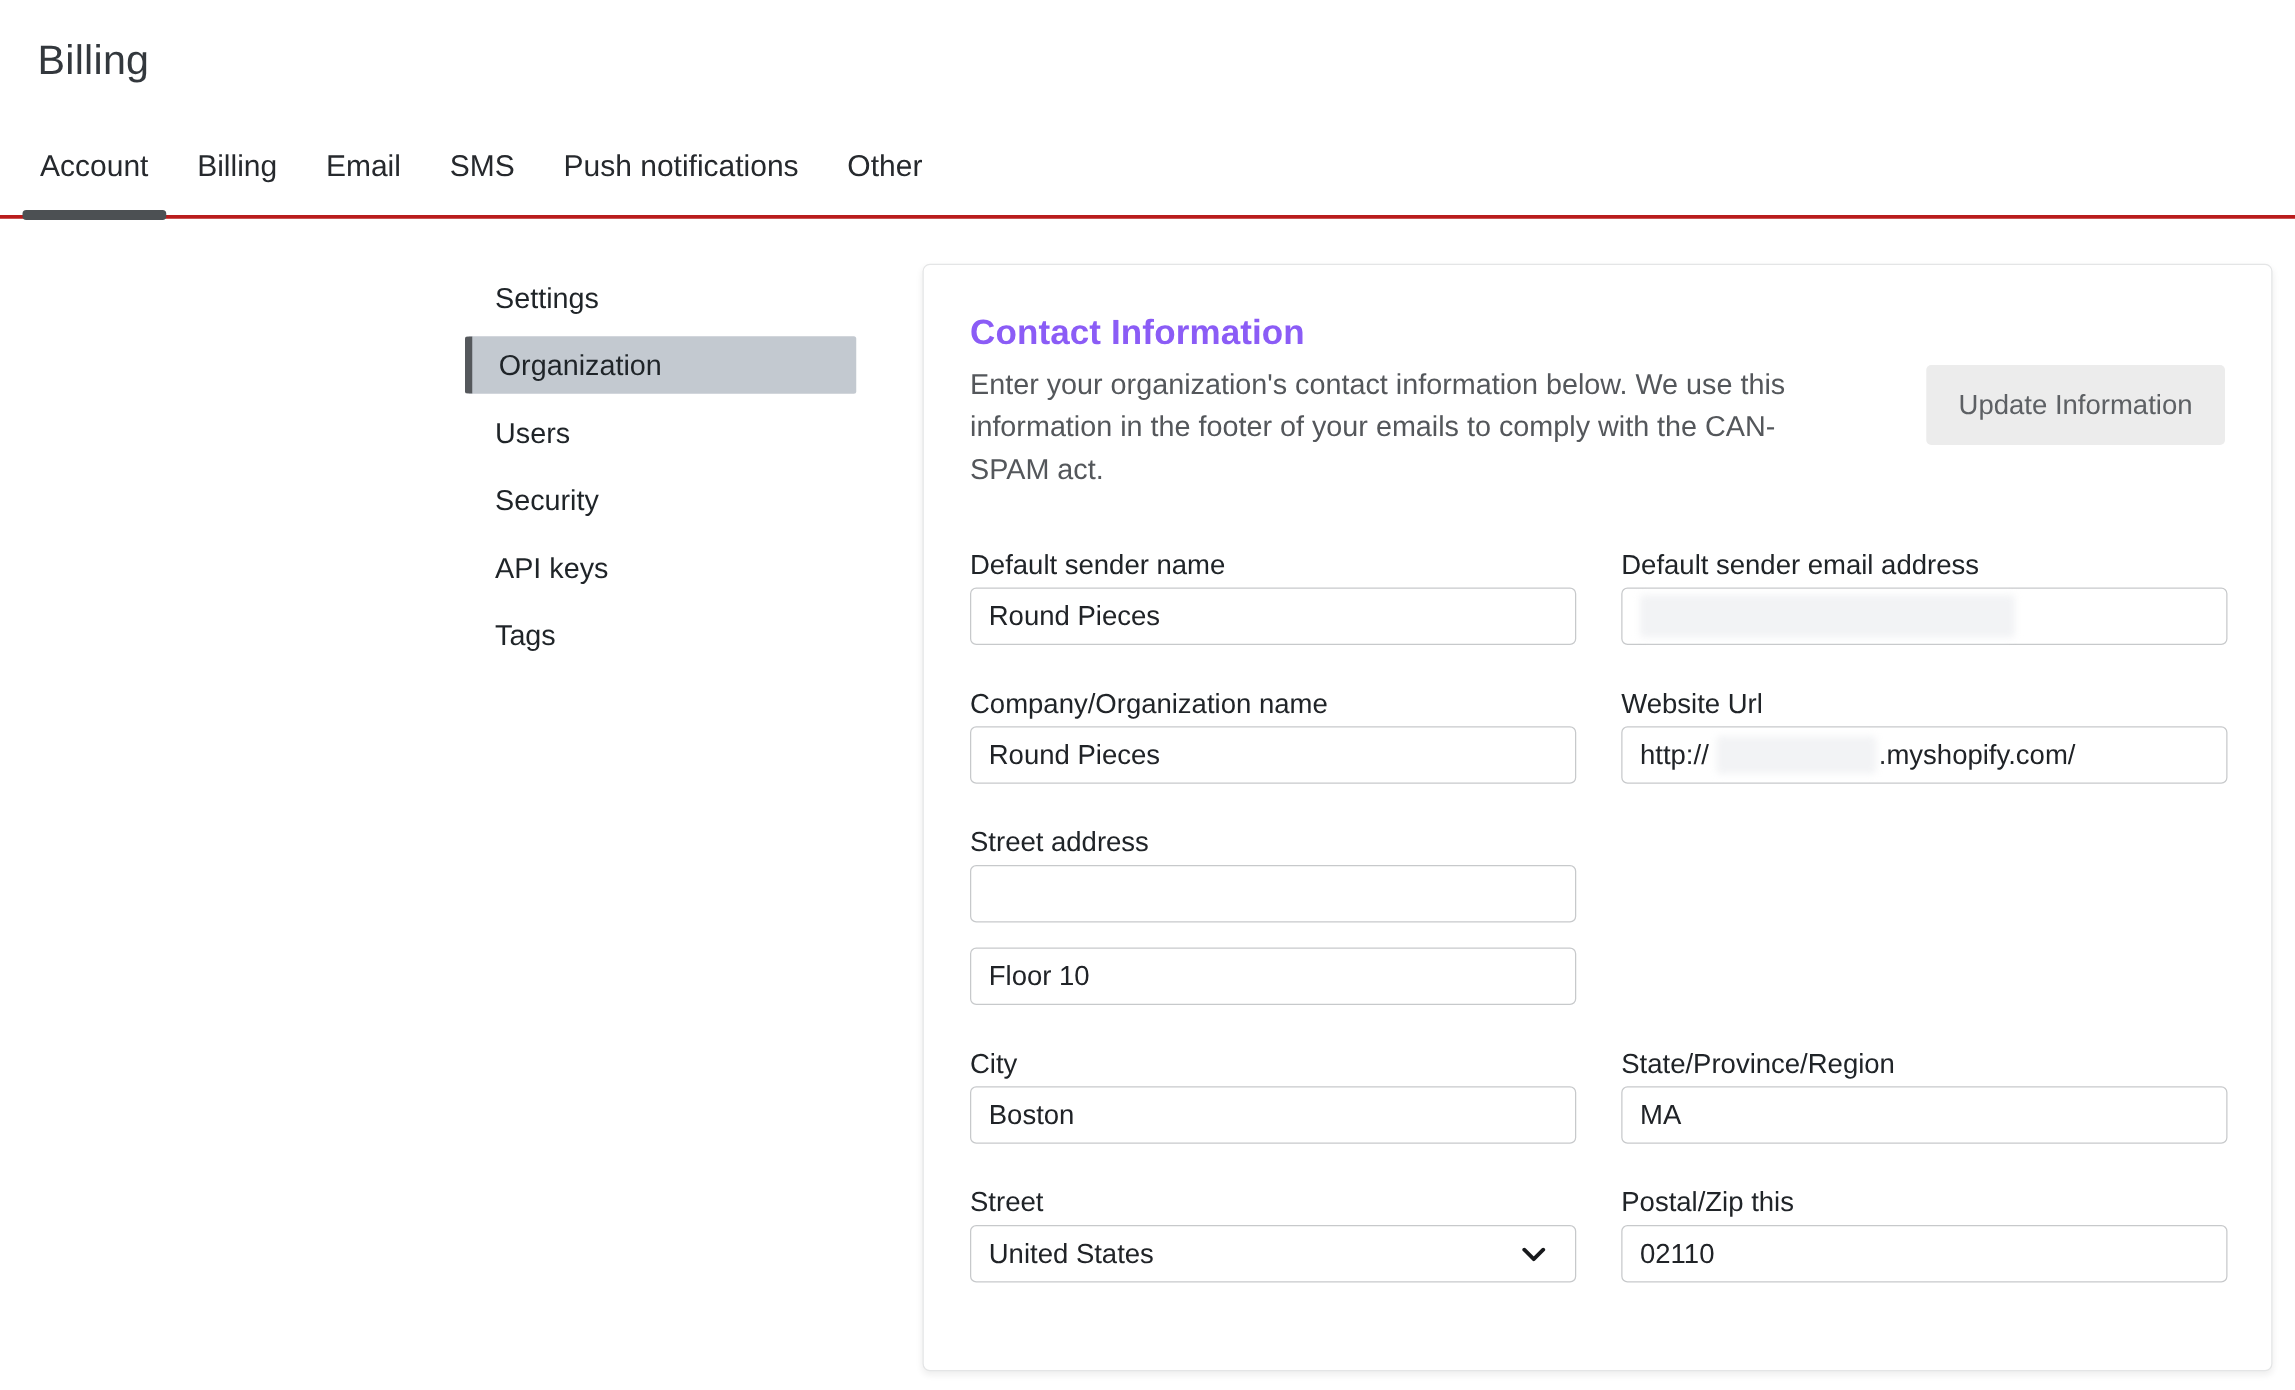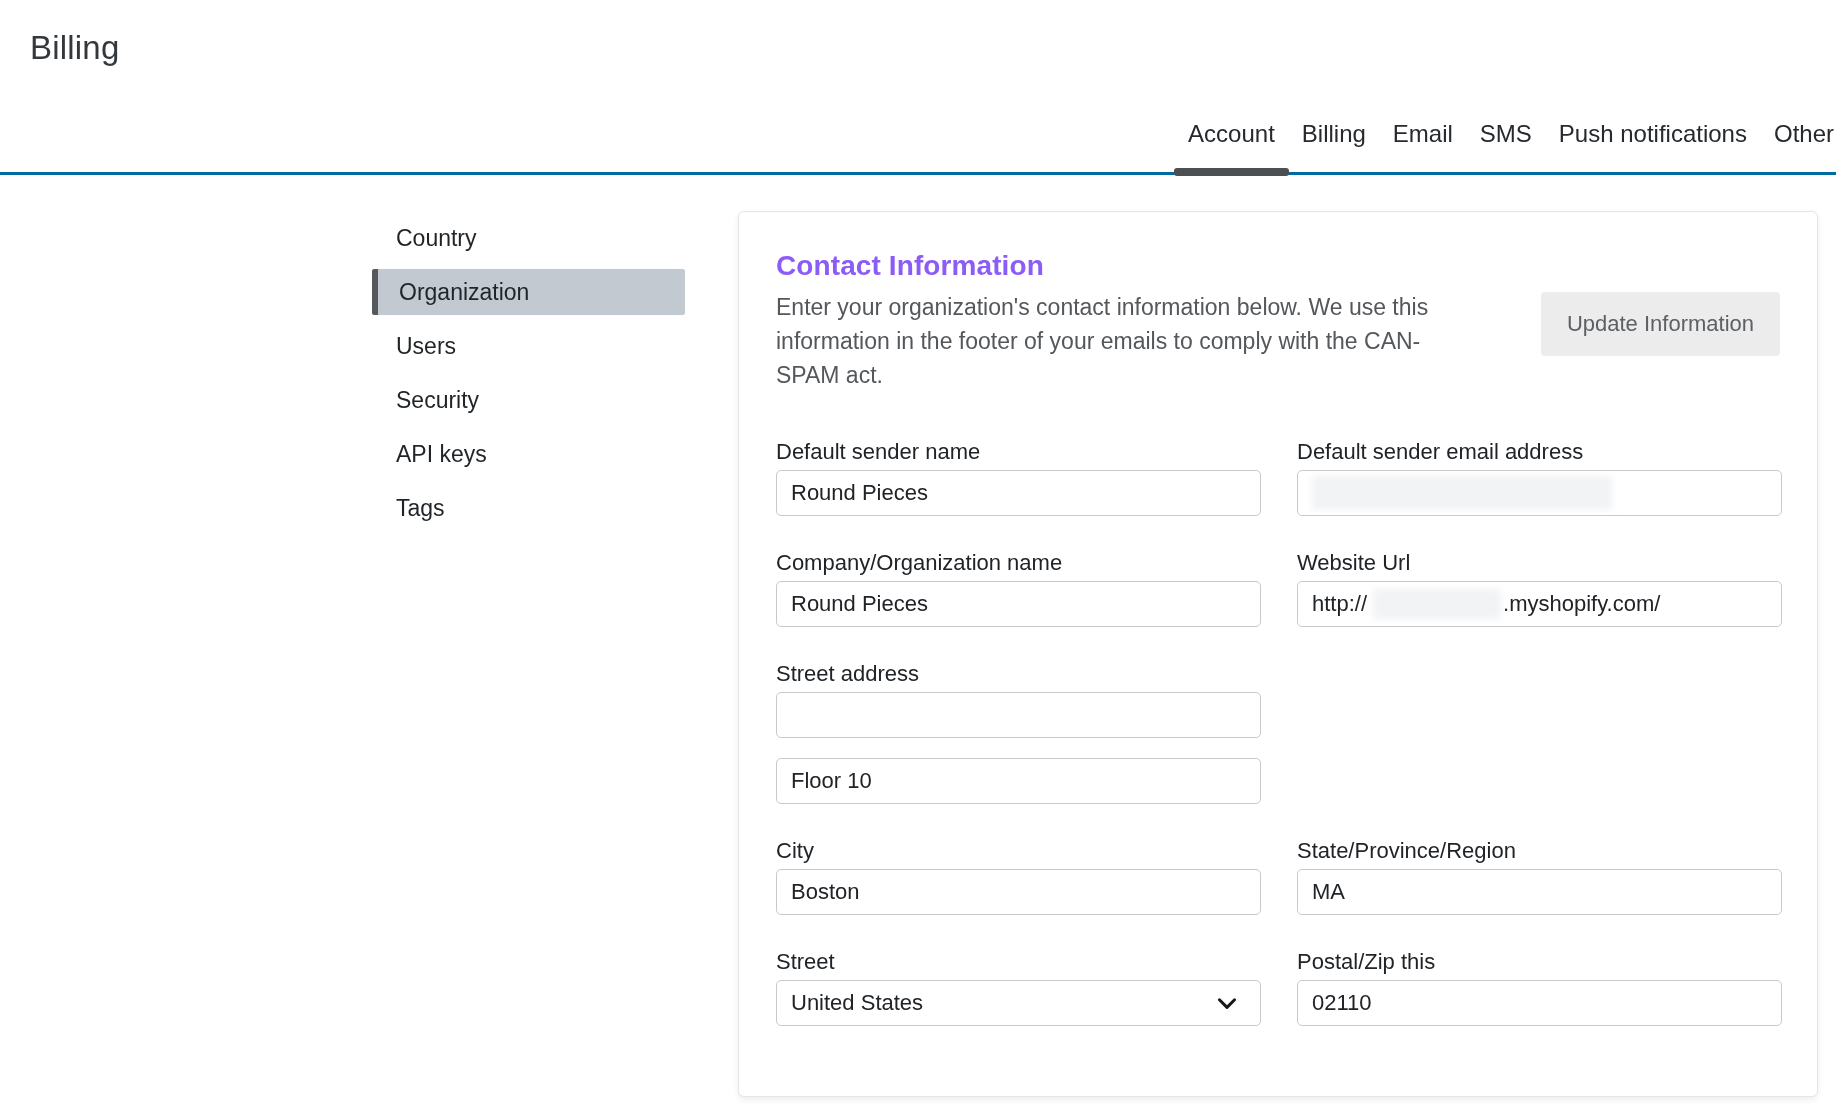--- a/index.html
+++ b/index.html
@@ -18,26 +18,25 @@
     font-size: 33px;
     line-height: 40px;
     font-weight: 500;
     color: #33383d;
     letter-spacing: 0.2px;
   }
 
   
   .tabs {
     display: flex;
-    gap: 23px;
+    gap: 35px;
     margin-top: 52px;
     padding: 0 0 0 30px;
-    border-bottom: 3px solid #0369a1;
+    border-bottom: 3px solid #b91c1c;
     width: 100%;
-    justify-content: flex-end;
   }
   .tab {
     position: relative;
     font-size: 24px;
     line-height: 28px;
     color: #26292d;
     padding: 0 2px 24px 2px;
     cursor: pointer;
     white-space: nowrap;
   }
@@ -176,21 +175,21 @@
   <div class="tab">Billing</div>
   <div class="tab">Email</div>
   <div class="tab">SMS</div>
   <div class="tab">Push notifications</div>
   <div class="tab">Other</div>
 </nav>
 
 <div class="content">
 
   <aside class="subnav">
-    <div class="subnav-item">Country</div>
+    <div class="subnav-item">Settings</div>
     <div class="subnav-item selected">Organization</div>
     <div class="subnav-item">Users</div>
     <div class="subnav-item">Security</div>
     <div class="subnav-item">API keys</div>
     <div class="subnav-item">Tags</div>
   </aside>
 
   <section class="card">
     <div class="card-header">
       <h2 class="card-title">Contact Information</h2>

